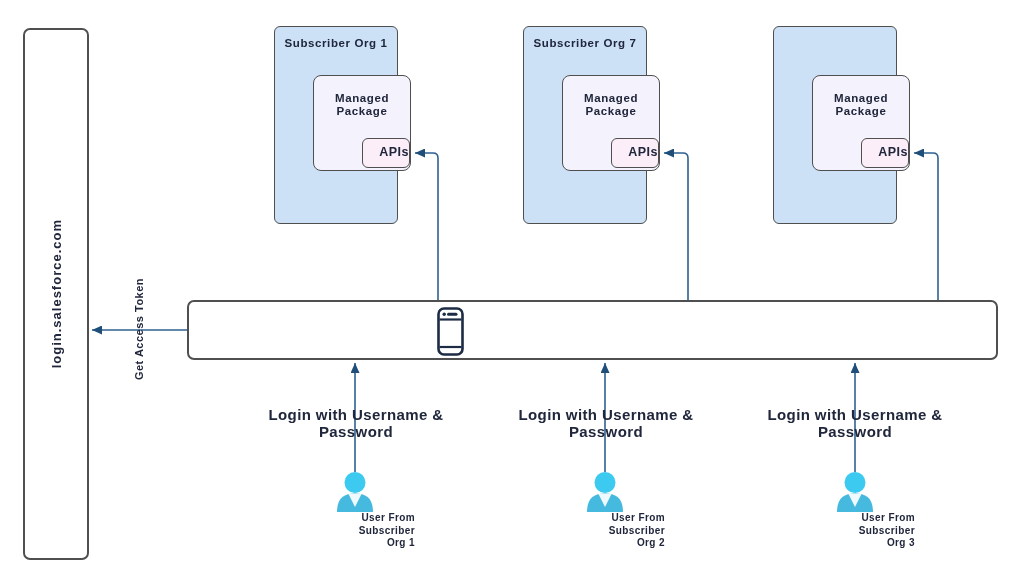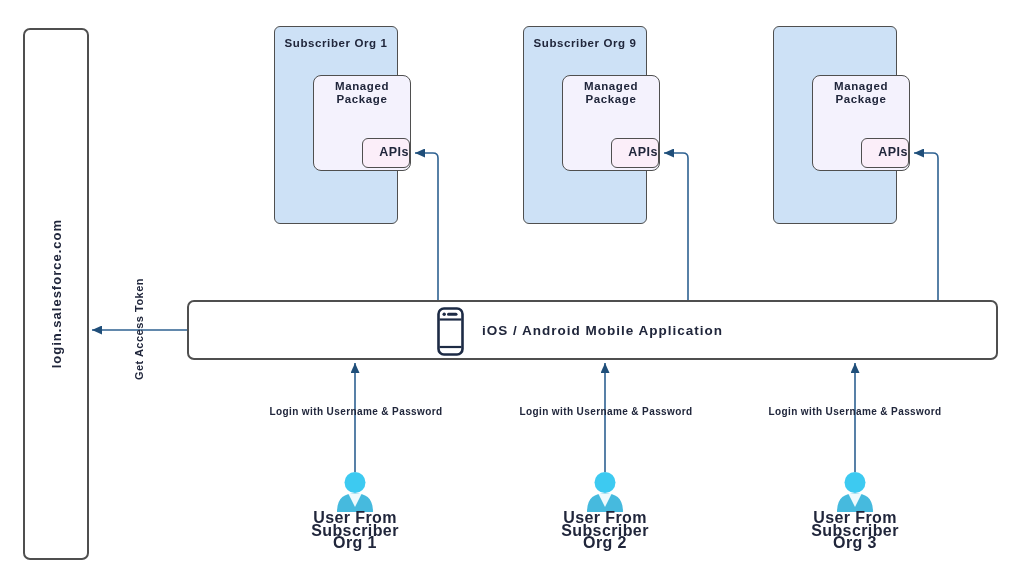--- a/index.html
+++ b/index.html
@@ -28,21 +28,21 @@
     background:var(--org-fill);border:1.5px solid var(--box-border);border-radius:6px;
     box-sizing:border-box;
   }
   .org-label{text-align:center;padding-top:10px;font-size:11.5px;font-weight:600;letter-spacing:0.6px;}
   .package{
     position:absolute;left:38px;top:48px;width:98px;height:96px;
     background:var(--package-fill);border:1.5px solid var(--box-border);border-radius:8px;
     box-sizing:border-box;
   }
   .package-label{
-    text-align:center;padding-top:4px;font-size:11.5px;font-weight:600;
+    text-align:center;padding-top:16px;font-size:11.5px;font-weight:600;
     letter-spacing:0.6px;white-space:pre-line;line-height:13px;
   }
   .api{
     position:absolute;left:48px;top:62px;width:48px;height:30px;
     background:var(--api-fill);border:1.5px solid var(--box-border);border-radius:6px;
     box-sizing:border-box;text-align:right;
   }
   .api span{font-size:12.5px;font-weight:600;letter-spacing:0.5px;line-height:27px;}
   .bar{
     position:absolute;left:187px;top:300px;width:811px;height:60px;
@@ -52,26 +52,26 @@
   .bar-label{
     position:absolute;left:293px;top:0;height:56px;display:flex;align-items:center;
     font-size:13.5px;font-weight:600;letter-spacing:1px;
   }
   .gat-label{
     position:absolute;left:79px;top:323px;width:120px;text-align:center;
     transform:rotate(-90deg);font-size:11px;font-weight:600;letter-spacing:0.5px;
   }
   .login-label{
     position:absolute;top:406px;width:220px;text-align:center;
-    font-size:10px;font-weight:600;letter-spacing:0.4px;
+    font-size:15px;font-weight:600;letter-spacing:0.4px;
   }
   .user-icon{position:absolute;top:472px;}
   .user-label{
-    position:absolute;top:512px;width:120px;text-align:center;
-    font-size:16px;font-weight:600;letter-spacing:0.4px;
+    position:absolute;top:512px;width:120px;text-align:right;
+    font-size:10px;font-weight:600;letter-spacing:0.4px;
     white-space:pre-line;line-height:12.5px;
   }
 </style>
 </head>
 <body>
 
 <div class="canvas">
 
   <svg class="arrows" xmlns="http://www.w3.org/2000/svg">
     <defs>
@@ -97,21 +97,21 @@
     <div class="package">
       <div class="package-label">Managed
 Package</div>
       <div class="api">
         <span>APIs</span>
       </div>
     </div>
   </div>
 
   <div class="org" style="left:523px">
-    <div class="org-label">Subscriber Org 9</div>
+    <div class="org-label">Subscriber Org 7</div>
     <div class="package">
       <div class="package-label">Managed
 Package</div>
       <div class="api">
         <span>APIs</span>
       </div>
     </div>
   </div>
 
   <div class="org" style="left:773px">
@@ -125,21 +125,20 @@
   </div>
 
   <div class="bar">
     <svg class="phone" width="27" height="49" viewBox="0 0 27 49" xmlns="http://www.w3.org/2000/svg">
       <rect x="1.5" y="1.5" width="24" height="46" rx="5.5" fill="none" stroke="#1d2b45" stroke-width="2.6"></rect>
       <circle cx="7.2" cy="7.2" r="1.7" fill="#1d2b45"></circle>
       <line x1="11.5" y1="7.2" x2="19" y2="7.2" stroke="#1d2b45" stroke-width="3" stroke-linecap="round"></line>
       <line x1="2.5" y1="12.5" x2="24.5" y2="12.5" stroke="#1d2b45" stroke-width="2.2"></line>
       <line x1="2.5" y1="40" x2="24.5" y2="40" stroke="#1d2b45" stroke-width="2.2"></line>
     </svg>
-    <div class="bar-label">iOS / Android Mobile Application</div>
   </div>
 
   <div class="gat-label">Get Access Token</div>
 
   <div class="login-label" style="left:246px">Login with Username &amp; Password</div>
   <div class="login-label" style="left:496px">Login with Username &amp; Password</div>
   <div class="login-label" style="left:745px">Login with Username &amp; Password</div>
 
   <svg class="user-icon" style="left:333px" width="44" height="40" viewBox="0 0 44 40" xmlns="http://www.w3.org/2000/svg">
     <circle cx="22" cy="10.5" r="10.5" fill="#3dcaf1"></circle>

